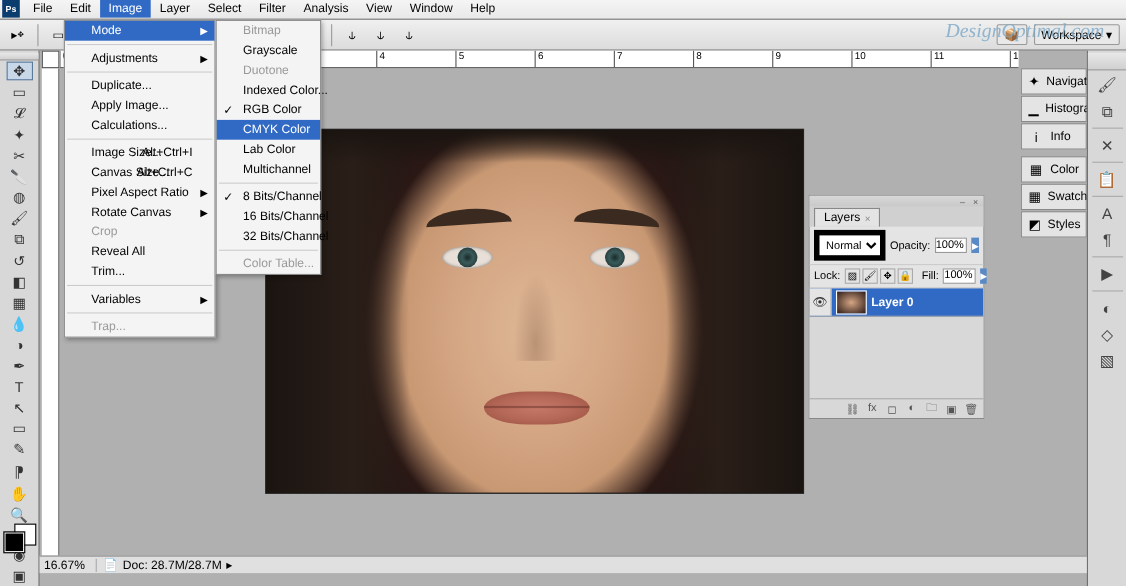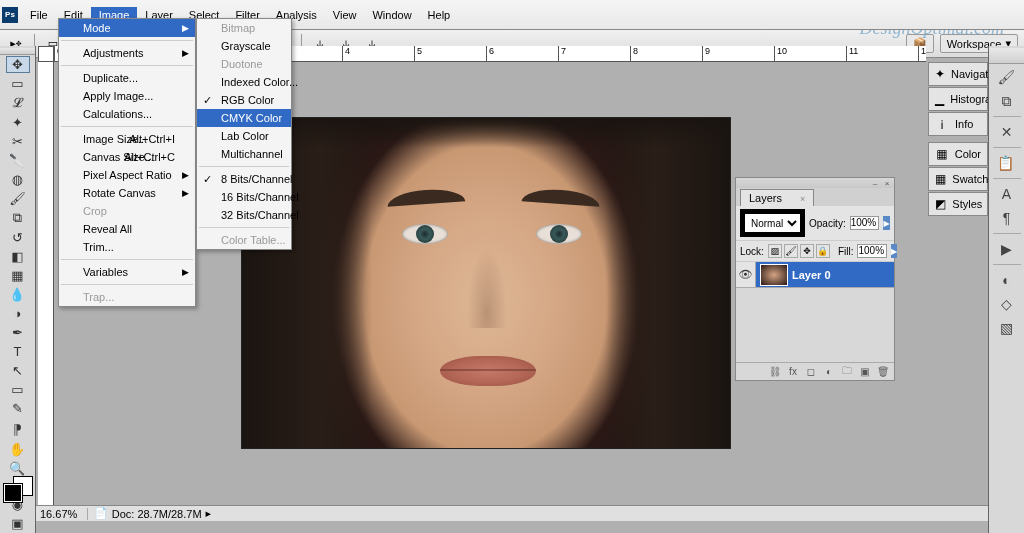--- a/index.html
+++ b/index.html
@@ -1,19 +1,19 @@
 <!DOCTYPE html>
 <html><head>
 <meta charset="utf-8">
 <style>
 * { margin: 0; padding: 0; box-sizing: border-box; font-family: Tahoma, sans-serif; font-size: 11px; user-select: none; }
 body { width: 1024px; height: 533px; background: #b0b0b0; overflow: hidden; position: relative; }
 
 
-.menubar { height: 30px; background: linear-gradient(#f5f5f5, #e8e8e8); display: flex; align-items: center; padding-left: 2px; border-bottom: 1px solid #888; position: relative; z-index: 100; }
+.menubar { height: 18px; background: linear-gradient(#f5f5f5, #e8e8e8); display: flex; align-items: flex-start; padding-left: 2px; border-bottom: 1px solid #888; position: relative; z-index: 100; }
 .app-icon { width: 16px; height: 16px; background: #0a3c6e; color: #fff; font-size: 8px; display: flex; align-items: center; justify-content: center; margin-right: 4px; font-weight: bold; }
 .menu-item { padding: 2px 8px; cursor: default; }
 .menu-item.open { background: #316ac5; color: #fff; }
 
 
 .optionsbar { height: 28px; background: linear-gradient(#f0f0f0, #dcdcdc); border-bottom: 1px solid #888; display: flex; align-items: center; padding: 0 6px; gap: 6px; }
 .ob-sep { width: 1px; height: 20px; background: #999; margin: 0 2px; }
 .ob-icon { width: 20px; height: 20px; display: flex; align-items: center; justify-content: center; border: 1px solid transparent; }
 .ob-btn { display: flex; align-items: center; gap: 4px; padding: 2px 6px; border: 1px solid #999; background: #e8e8e8; border-radius: 2px; }
 .watermark { position: absolute; right: 20px; top: 18px; font-family: cursive; font-size: 18px; color: #7aa8c8; font-style: italic; opacity: .8; }
@@ -75,21 +75,21 @@
 .iris { width: 18px; height: 18px; background: radial-gradient(#1a2a2a, #3a5a5a 40%, #2a4040 70%, #1a2020); border-radius: 50%; }
 .nose-shadow { position: absolute; top: 130px; left: 225px; width: 40px; height: 80px; background: radial-gradient(ellipse at 50% 80%, rgba(120,80,60,.35), transparent 70%); }
 .lips { position: absolute; top: 238px; left: 198px; width: 96px; height: 30px; background: radial-gradient(ellipse, #c47868 0%, #b56858 50%, #9a5040 100%); border-radius: 50% / 60%; }
 .lip-line { position: absolute; top: 251px; left: 198px; width: 96px; height: 2px; background: rgba(100,50,40,.5); }
 
 
 .layers-panel { position: absolute; top: 177px; left: 735px; width: 160px; background: #e4e4e4; border: 1px solid #888; z-index: 50; }
 .lp-titlebar { height: 10px; background: linear-gradient(#d8d8d8, #c8c8c8); display: flex; justify-content: flex-end; align-items: center; gap: 2px; padding-right: 2px; }
 .lp-tb-btn { width: 10px; height: 8px; font-size: 8px; display: flex; align-items: center; justify-content: center; color: #555; }
 .lp-tabs { height: 18px; display: flex; align-items: flex-end; padding-left: 4px; background: #d0d0d0; }
-.lp-tab { padding: 2px 8px; background: #e4e4e4; border: 1px solid #888; border-bottom: none; font-size: 10px; display: flex; align-items: flex-end; gap: 18px; }
+.lp-tab { padding: 2px 8px; background: #e4e4e4; border: 1px solid #888; border-bottom: none; font-size: 10px; display: flex; align-items: flex-end; gap: 4px; }
 .lp-tab-x { font-size: 9px; color: #888; }
 .lp-row { display: flex; align-items: center; padding: 3px 4px; gap: 4px; border-bottom: 1px solid #ccc; }
 .lp-row label { font-size: 10px; }
 .lp-select { flex: 1; height: 28px; border: 5px solid #000000; background: #fff; font-size: 10px; padding-left: 2px; }
 .lp-num { width: 36px; height: 14px; border: 1px solid #999; background: #fff; font-size: 10px; text-align: right; padding-right: 2px; }
 .lp-arrow { width: 12px; height: 14px; background: #5a8ac5; display: flex; align-items: center; justify-content: center; color: #fff; font-size: 8px; }
 .lp-lockrow .icons { display: flex; gap: 2px; }
 .lp-lockrow .lbtn { width: 14px; height: 14px; border: 1px solid #aaa; display: flex; align-items: center; justify-content: center; font-size: 9px; }
 .lp-list { height: 100px; background: #d8d8d8; overflow: auto; }
 .layer-item { display: flex; align-items: center; height: 26px; background: #316ac5; color: #fff; border-bottom: 1px solid #aaa; }

